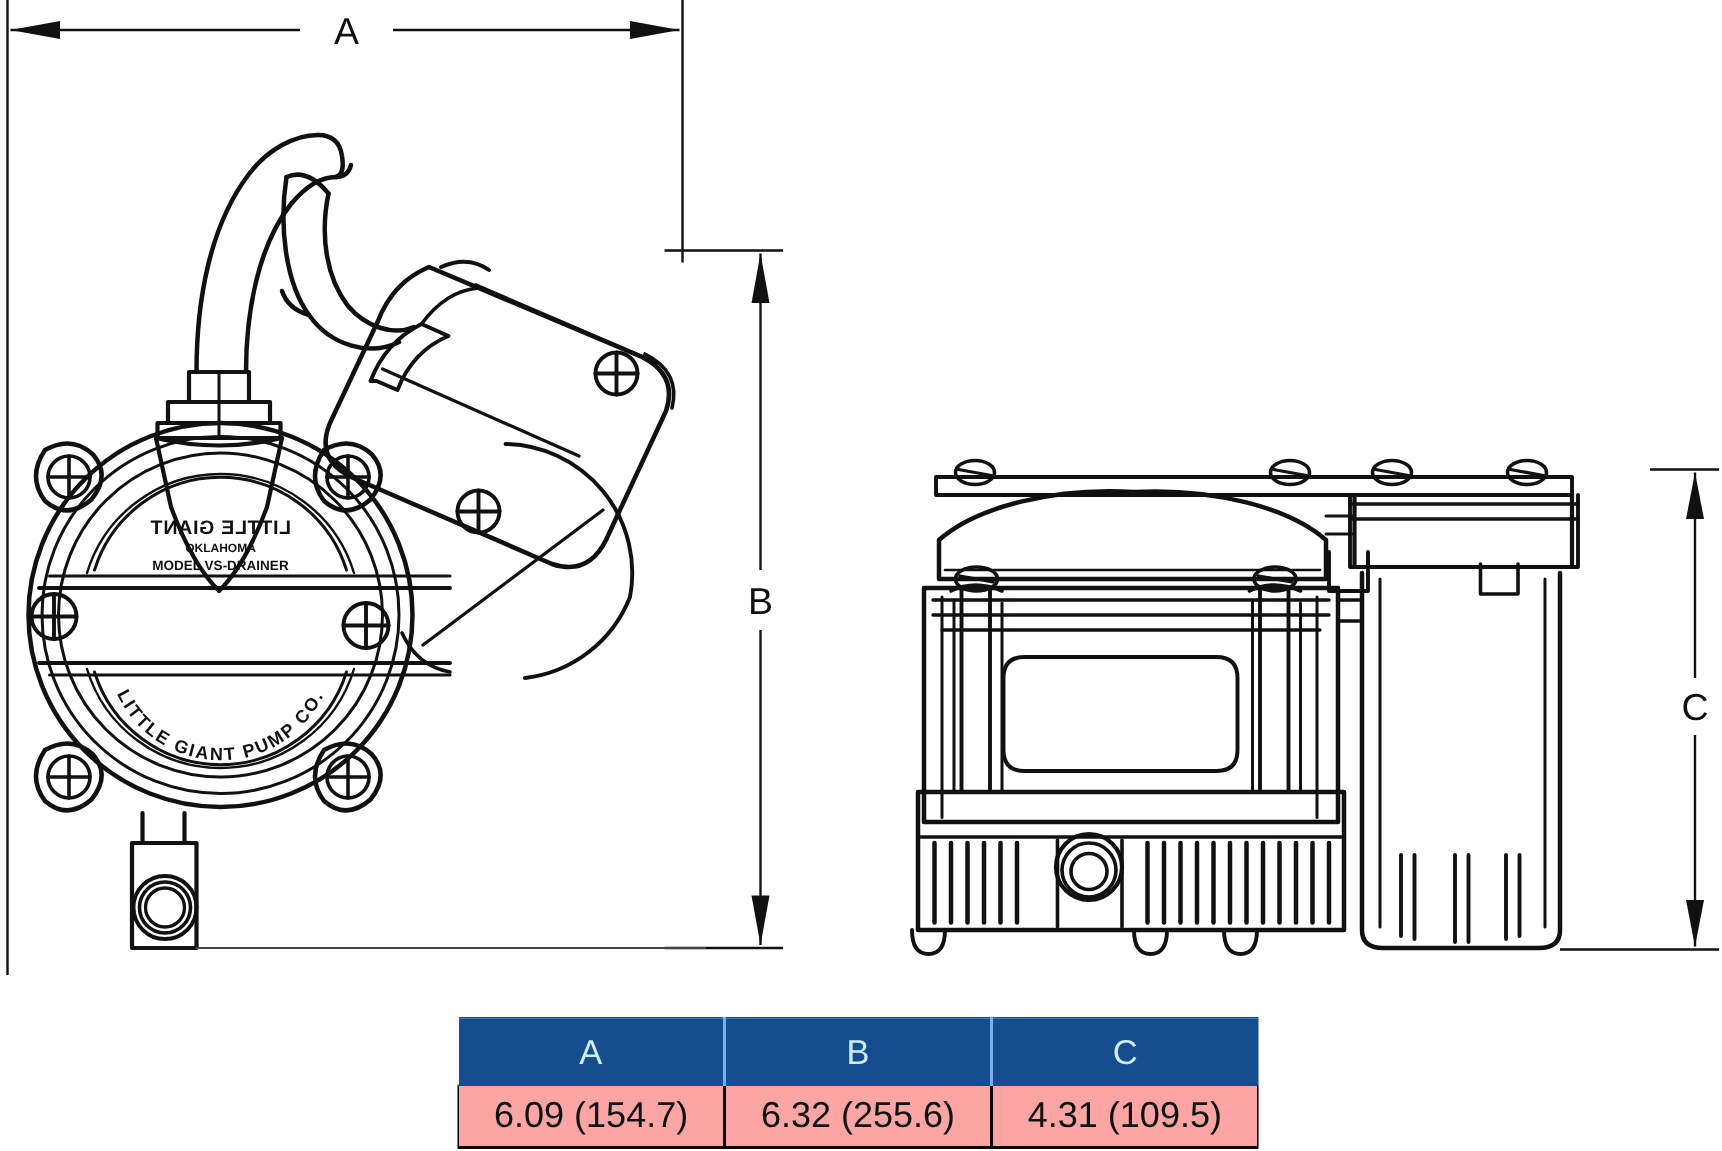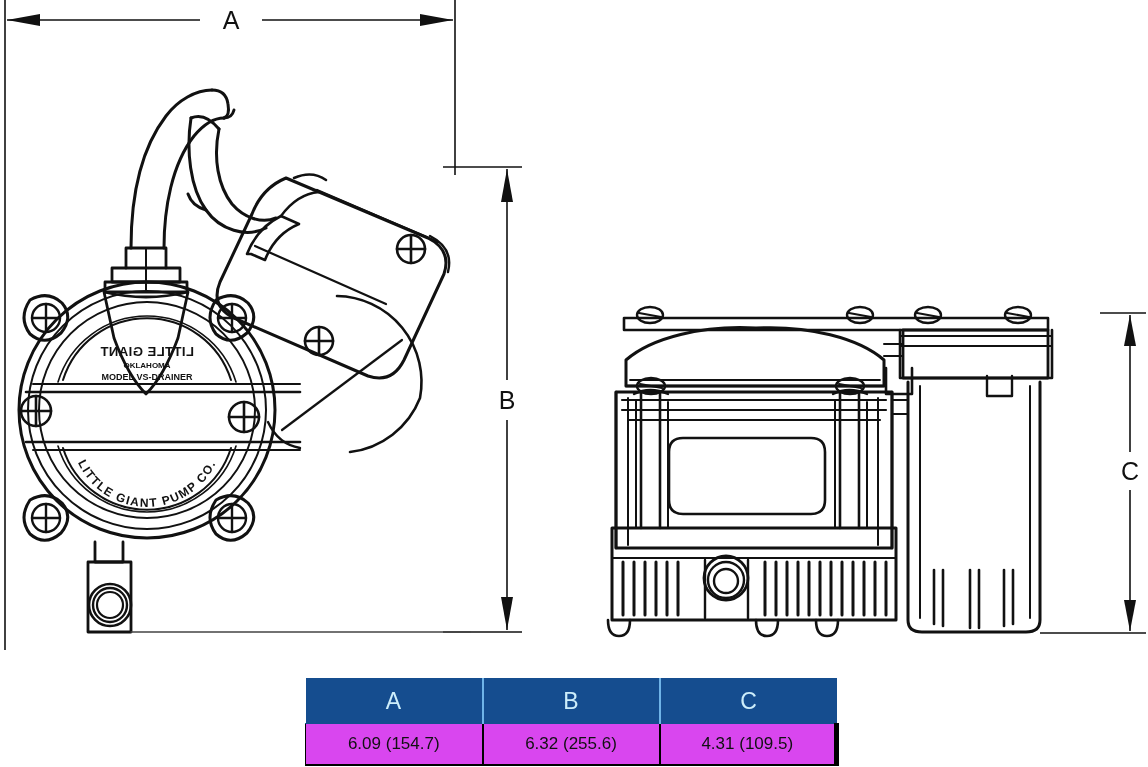--- a/index.html
+++ b/index.html
@@ -51,32 +51,32 @@
     padding: 0;
     text-align: center;
     border-left: 2px solid #6fb4e8;
     border-right: 2px solid #6fb4e8;
     border-top: 1px solid #154d8f;
     border-bottom: 1px solid #154d8f;
   }
   #spec-table th:first-child { border-left: none; }
   #spec-table th:last-child { border-right: none; }
   #spec-table td {
-    background: #d946ef;
+    background: #fca5a5;
     color: #111111;
-    font-size: 17px;
+    font-size: 24px;
     height: 40px;
     line-height: 40px;
     padding: 0;
     text-align: center;
     border: 2px solid #000000;
     border-top: 1px solid #000000;
   }
   #spec-table td:first-child { border-left: 1px solid #000000; }
-  #spec-table td:last-child { border-right: 5px solid #000000; }
+  #spec-table td:last-child { border-right: 1px solid #000000; }
 </style>
 </head>
 <body>
 
 <div id="drawing-root">
 
   <svg class="canvas" viewBox="0 0 1148 767">
 
     <g stroke="#111111" fill="none" stroke-width="1.6">
 

